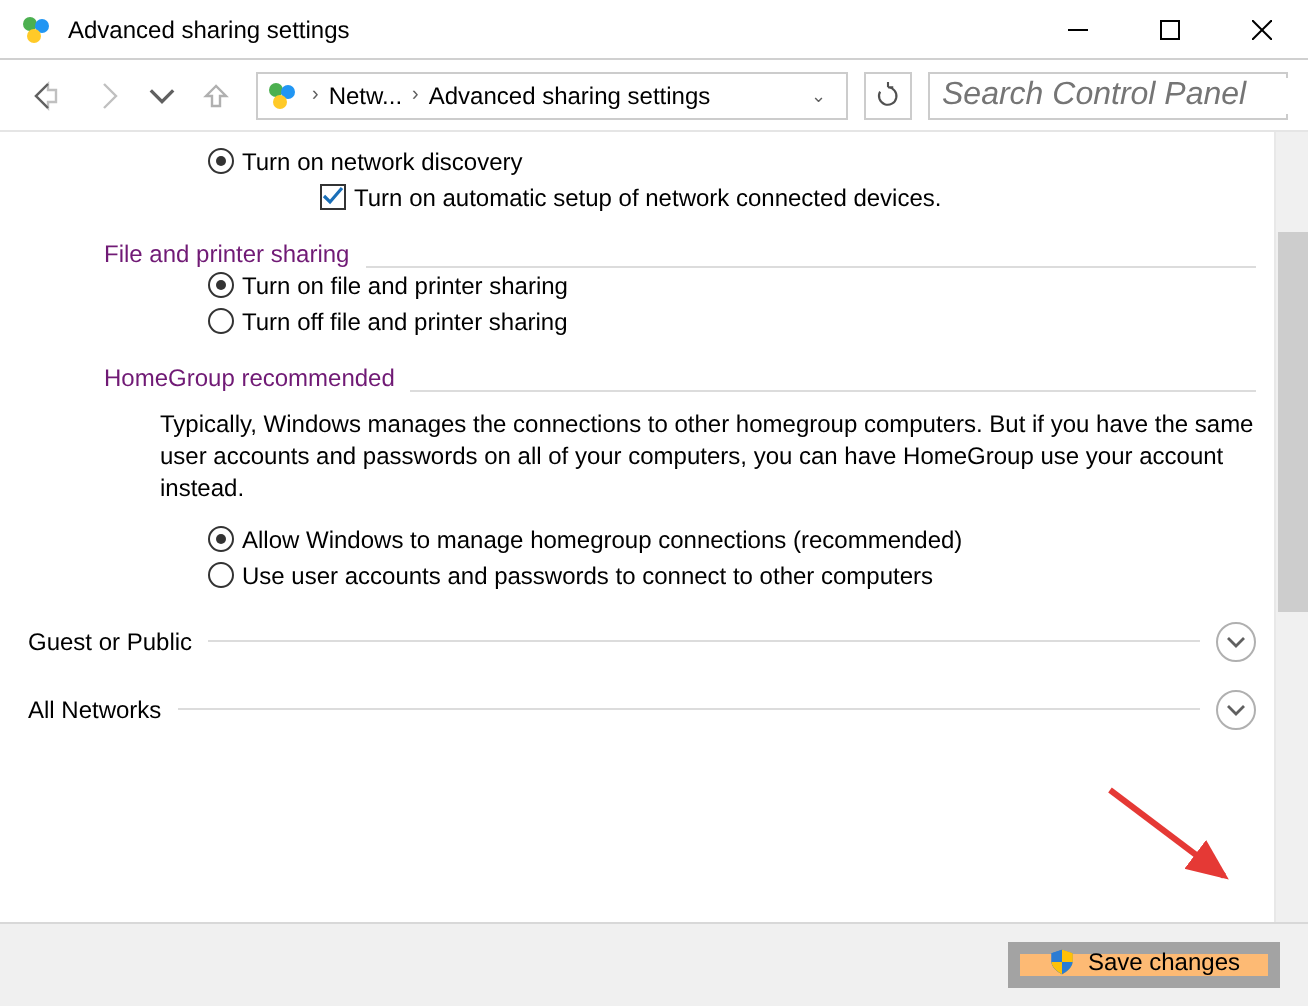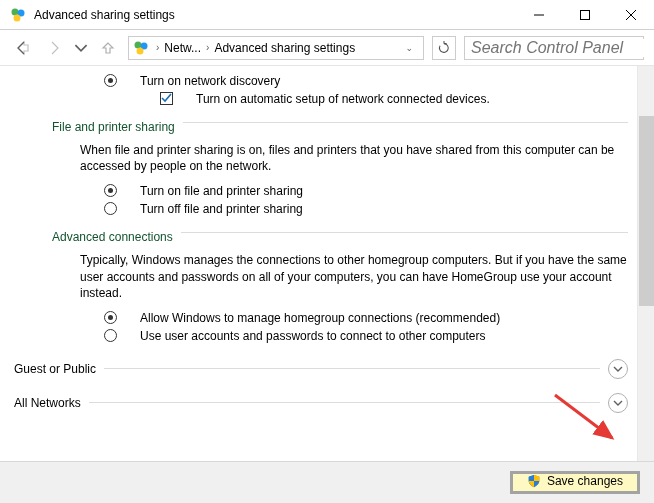--- a/index.html
+++ b/index.html
@@ -19,36 +19,36 @@
 .crumb-box .chev { font-size: 10px; color: #606060; padding: 0 2px; }
 .crumb-box .drop { margin-left: auto; padding: 0 6px; font-size: 9px; color: #606060; }
 .refresh-btn { width: 24px; height: 24px; display: flex; align-items: center; justify-content: center; border: 1px solid #cccccc; }
 .refresh-btn svg { width: 14px; height: 14px; fill: #505050; }
 .search-box { width: 180px; height: 24px; border: 1px solid #cccccc; display: flex; align-items: center; padding: 0 6px; }
 .search-box input { border: none; outline: none; flex: 1; font-size: 16px; font-style: italic; color: #7f1d1d; }
 .search-box svg { width: 14px; height: 14px; fill: #606060; }
 .content { position: relative; height: calc(100% - 30px - 36px - 42px); overflow: hidden; padding: 6px 26px 6px 52px; }
 .scrollbar-track { position: absolute; right: 0; top: 66px; width: 17px; height: calc(100% - 66px - 42px); background: #f0f0f0; border-left: 1px solid #e8e8e8; }
 .scrollbar-thumb { position: absolute; left: 1px; width: 15px; background: #cdcdcd; top: 50px; height: 190px; }
-.radio-row, .check-row { display: flex; align-items: flex-start; gap: 23px; padding: 1px 0; line-height: 16px; }
+.radio-row, .check-row { display: flex; align-items: flex-start; gap: 4px; padding: 1px 0; line-height: 16px; }
 .radio-btn { width: 13px; height: 13px; border: 1px solid #333; border-radius: 50%; display: flex; align-items: center; justify-content: center; margin-top: 1px; flex-shrink: 0; }
 .radio-btn.checked::after { content: ""; width: 5px; height: 5px; border-radius: 50%; background: #333; }
 .check-btn { width: 13px; height: 13px; border: 1px solid #333; display: flex; align-items: center; justify-content: center; margin-top: 1px; flex-shrink: 0; }
 .check-btn.checked { background: #fff; }
 .check-btn.checked svg { width: 11px; height: 11px; }
 .indent1 { margin-left: 52px; }
-.section-header { color: #14532d; font-size: 12px; margin-top: 12px; display: flex; align-items: flex-start; gap: 8px; }
+.section-header { color: #701a75; font-size: 12px; margin-top: 12px; display: flex; align-items: flex-end; gap: 8px; }
 .section-header .line { flex: 1; height: 1px; background: #dcdcdc; margin-top: 2px; }
 .desc-text { margin: 8px 0 8px 28px; line-height: 1.35; }
 .profile-row { display: flex; align-items: center; margin-top: 14px; gap: 8px; margin-left: -38px; }
 .profile-row .line { flex: 1; height: 1px; background: #dcdcdc; }
 .expand-btn { width: 20px; height: 20px; border: 1px solid #b0b0b0; border-radius: 50%; display: flex; align-items: center; justify-content: center; background: #fff; }
 .expand-btn svg { width: 10px; height: 10px; stroke: #606060; }
 .footer { position: absolute; bottom: 0; left: 0; right: 0; height: 42px; background: #f0f0f0; border-top: 1px solid #d8d8d8; display: flex; align-items: center; justify-content: flex-end; padding: 0 14px; gap: 6px; }
-.btn { height: 23px; padding: 0 14px; border: 3px solid #a3a3a3; background: #fef9c3; font-size: 12px; display: flex; align-items: flex-start; gap: 6px; }
+.btn { height: 23px; padding: 0 14px; border: 6px solid #a3a3a3; background: #fdba74; font-size: 12px; display: flex; align-items: flex-end; gap: 6px; }
 .shield { width: 14px; height: 14px; }
 .arrow-annotation { position: absolute; pointer-events: none; }
 .cp-icon { display: inline-block; }
 </style>
 </head>
 <body>
 
 <div class="titlebar">
   <span class="tb-icon cp-icon">
     <svg viewBox="0 0 16 16">
@@ -140,34 +140,33 @@
           </svg>
         </span>
       <span>Turn on automatic setup of network connected devices.</span>
     </div>
   </div>
 
   <div class="section-header">
     <span>File and printer sharing</span>
     <div class="line"></div>
   </div>
-  <div class="desc-text">When file and printer sharing is on, files and printers that you have shared from this computer can be accessed by people on the network.</div>
   <div class="indent1">
     <div class="radio-row">
       <span class="radio-btn checked"></span>
       <span>Turn on file and printer sharing</span>
     </div>
     <div class="radio-row">
       <span class="radio-btn"></span>
       <span>Turn off file and printer sharing</span>
     </div>
   </div>
 
   <div class="section-header">
-    <span>Advanced connections</span>
+    <span>HomeGroup recommended</span>
     <div class="line"></div>
   </div>
   <div class="desc-text">Typically, Windows manages the connections to other homegroup computers. But if you have the same user accounts and passwords on all of your computers, you can have HomeGroup use your account instead.</div>
   <div class="indent1">
     <div class="radio-row">
       <span class="radio-btn checked"></span>
       <span>Allow Windows to manage homegroup connections (recommended)</span>
     </div>
     <div class="radio-row">
       <span class="radio-btn"></span>

